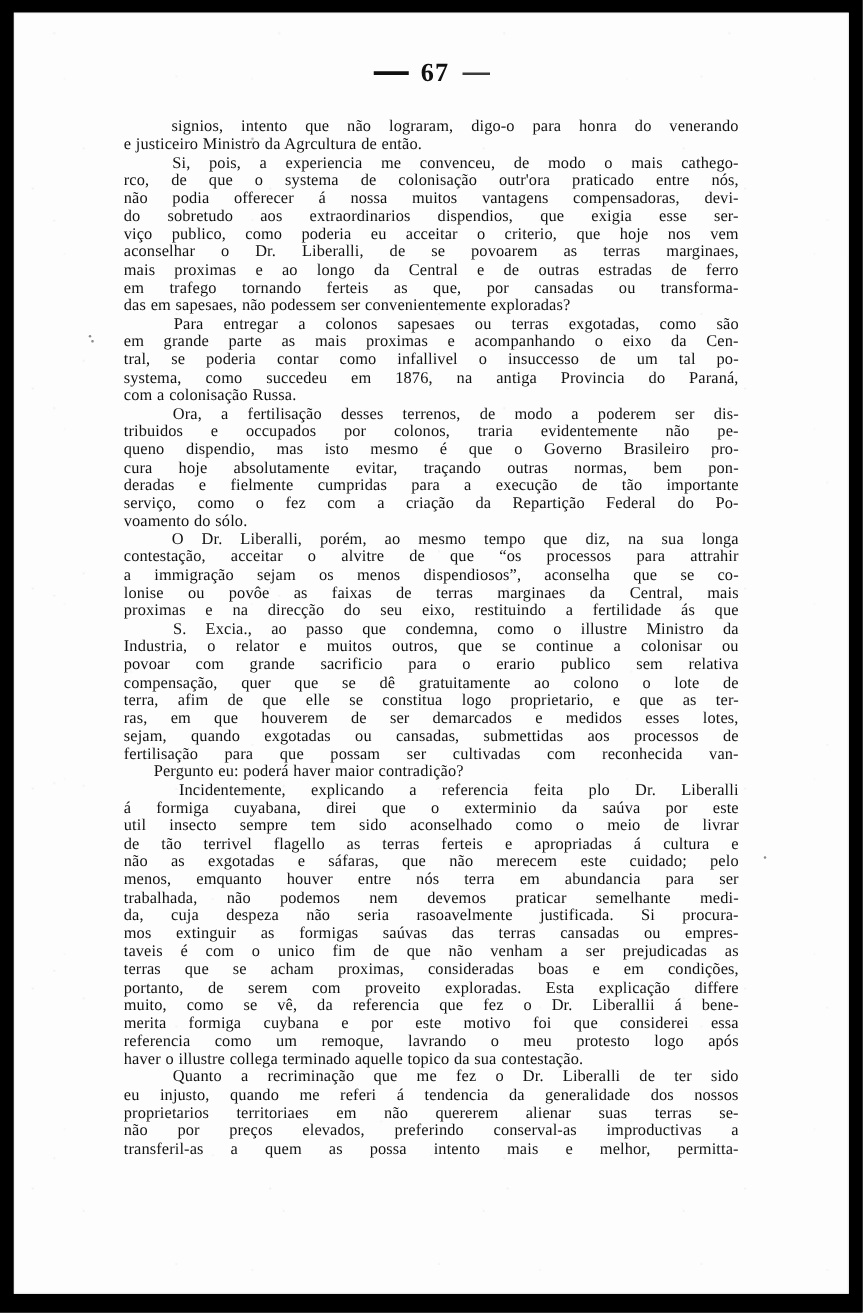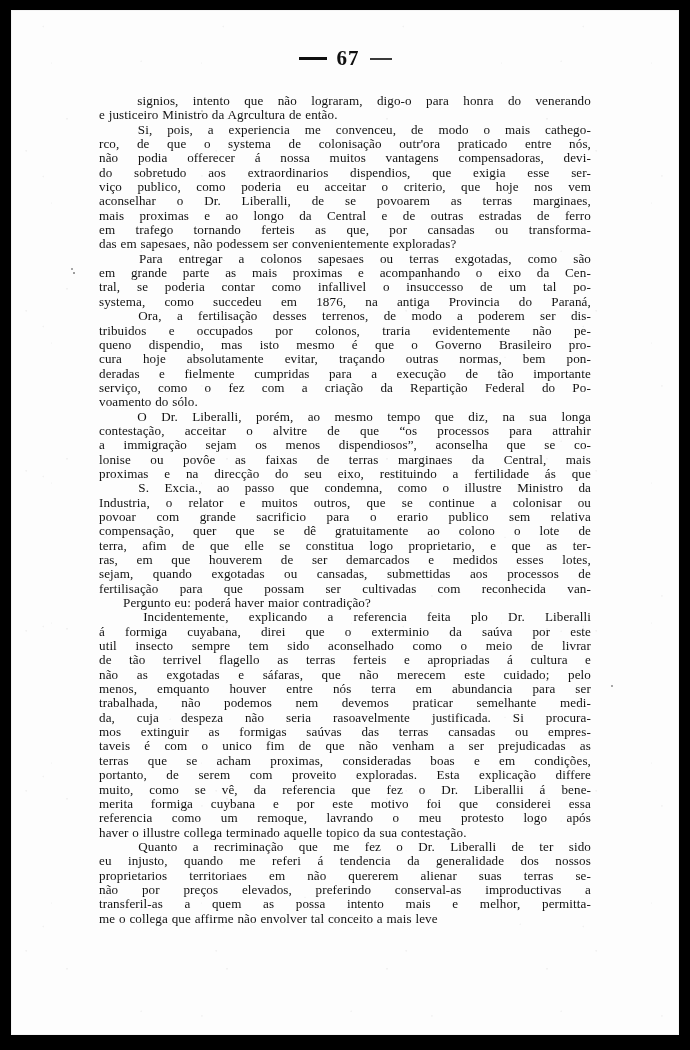--- a/index.html
+++ b/index.html
@@ -310,20 +310,21 @@
             <span>como</span>
             <span>succedeu</span>
             <span>em</span>
             <span>1876,</span>
             <span>na</span>
             <span>antiga</span>
             <span>Provincia</span>
             <span>do</span>
             <span>Paraná,</span>
           </div>
+          <div class="lastline">com a colonisação Russa.</div>
         </div>
         <div class="para-block">
           <div class="just">
             <span class="indent-lead"></span>
             <span>Ora,</span>
             <span>a</span>
             <span>fertilisação</span>
             <span>desses</span>
             <span>terrenos,</span>
             <span>de</span>
@@ -818,18 +819,17 @@
             <span>a</span>
             <span>quem</span>
             <span>as</span>
             <span>possa</span>
             <span>intento</span>
             <span>mais</span>
             <span>e</span>
             <span>melhor,</span>
             <span>permitta-</span>
           </div>
-          <div class="lastline">me o collega que affirme não envolver tal conceito a mais leve</div>
         </div>
       </div>
 
   </div>
 </div>
 
 </body></html>

